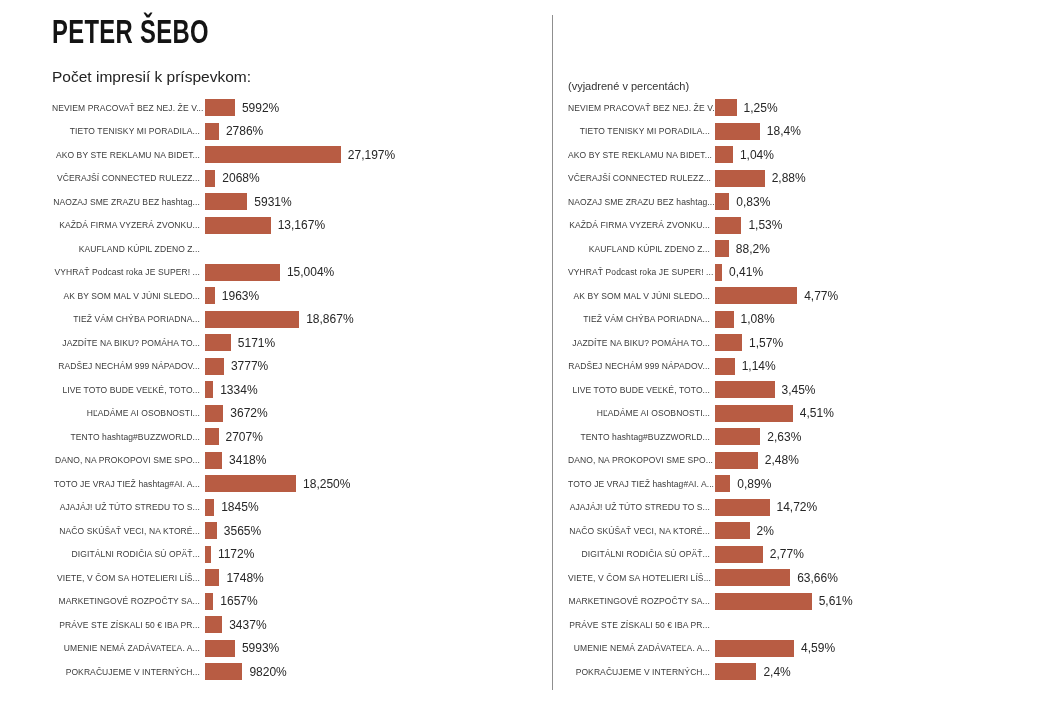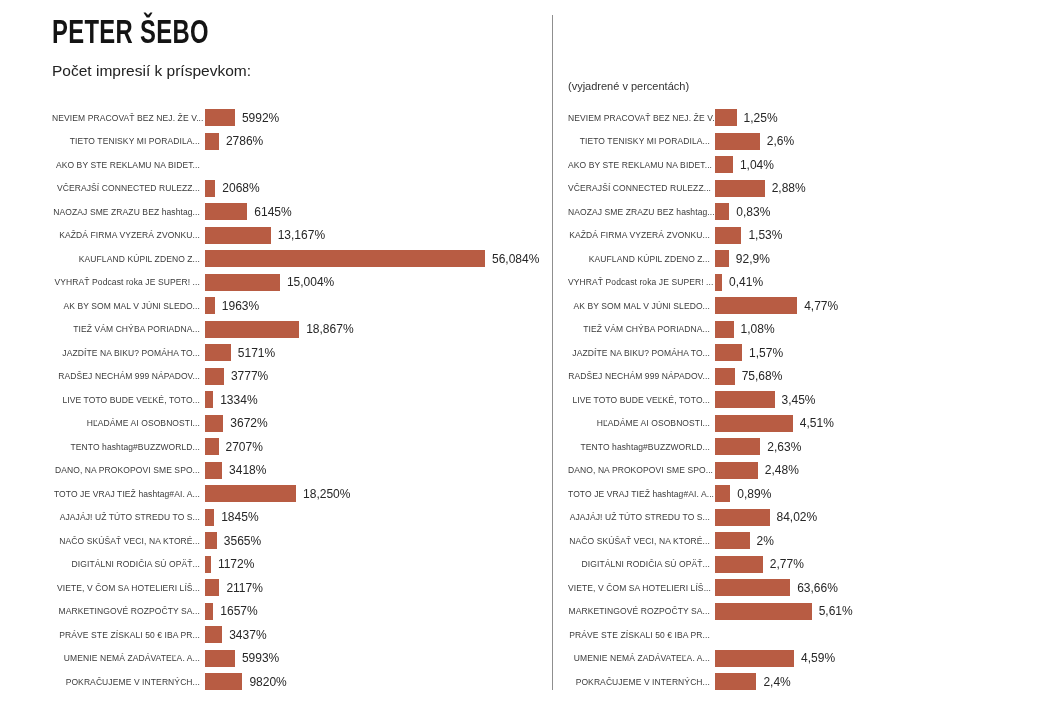--- a/index.html
+++ b/index.html
@@ -11,27 +11,27 @@
   .page { position:relative; width:1048px; height:713px; background:#fff; overflow:hidden; }
 
   .page-title {
     position:absolute; left:52px; top:12px;
     font-size:34px; font-weight:700; color:#141414;
     white-space:nowrap; letter-spacing:0.5px;
     transform:scaleX(0.70); transform-origin:0 0;
   }
 
   .chart-title { position:absolute; font-size:15.5px; font-weight:400; color:#222; white-space:nowrap; }
-  #title-left  { left:52px;  top:62px; }
+  #title-left  { left:52px;  top:68px; }
   #title-right { left:568px; top:60px; }
   .chart-subtitle { position:absolute; left:568px; top:80px; font-size:11px; color:#333; white-space:nowrap; }
 
   .divider { position:absolute; left:552px; top:15px; width:1px; height:675px; background:#8f8f8f; }
 
-  .rows { position:absolute; top:106px; }
+  .rows { position:absolute; top:96px; }
   #rows-left  { left:52px; }
   #rows-right { left:568px; }
 
   .row { display:flex; align-items:center; height:23.5px; }
   .row-label {
     text-align:right; font-size:8.5px; color:#3a3a3a;
     white-space:nowrap; flex:none; letter-spacing:0.1px;
   }
   #rows-left  .row-label { width:148px; }
   #rows-right .row-label { width:142px; }
@@ -64,48 +64,48 @@
       </div>
       <div class="row">
         <div class="row-label">TIETO TENISKY MI PORADILA...</div>
         <div class="bar-area">
           <div class="bar" style="width: 13.9px; background: rgb(184, 92, 67);"></div>
           <div class="value-label">2786%</div>
         </div>
       </div>
       <div class="row">
         <div class="row-label">AKO BY STE REKLAMU NA BIDET...</div>
+        <div class="bar-area">
+          <div class="bar" style="width: 135.8px; background: rgb(184, 92, 67);"></div>
+          <div class="value-label">27,197%</div>
+        </div>
       </div>
       <div class="row">
         <div class="row-label">VČERAJŠÍ CONNECTED RULEZZ...</div>
         <div class="bar-area">
           <div class="bar" style="width: 10.3px; background: rgb(184, 92, 67);"></div>
           <div class="value-label">2068%</div>
         </div>
       </div>
       <div class="row">
         <div class="row-label">NAOZAJ SME ZRAZU BEZ hashtag...</div>
         <div class="bar-area">
           <div class="bar" style="width: 42.3px; background: rgb(184, 92, 67);"></div>
-          <div class="value-label">6145%</div>
+          <div class="value-label">5931%</div>
         </div>
       </div>
       <div class="row">
         <div class="row-label">KAŽDÁ FIRMA VYZERÁ ZVONKU...</div>
         <div class="bar-area">
           <div class="bar" style="width: 65.7px; background: rgb(184, 92, 67);"></div>
           <div class="value-label">13,167%</div>
         </div>
       </div>
       <div class="row">
         <div class="row-label">KAUFLAND KÚPIL ZDENO Z...</div>
-        <div class="bar-area">
-          <div class="bar" style="width: 280px; background: rgb(184, 92, 67);"></div>
-          <div class="value-label">56,084%</div>
-        </div>
       </div>
       <div class="row">
         <div class="row-label">VYHRAŤ Podcast roka JE SUPER! ...</div>
         <div class="bar-area">
           <div class="bar" style="width: 74.9px; background: rgb(184, 92, 67);"></div>
           <div class="value-label">15,004%</div>
         </div>
       </div>
       <div class="row">
         <div class="row-label">AK BY SOM MAL V JÚNI SLEDO...</div>
@@ -188,21 +188,21 @@
         <div class="row-label">DIGITÁLNI RODIČIA SÚ OPÄŤ...</div>
         <div class="bar-area">
           <div class="bar" style="width: 5.9px; background: rgb(184, 92, 67);"></div>
           <div class="value-label">1172%</div>
         </div>
       </div>
       <div class="row">
         <div class="row-label">VIETE, V ČOM SA HOTELIERI LÍŠ...</div>
         <div class="bar-area">
           <div class="bar" style="width: 14.4px; background: rgb(184, 92, 67);"></div>
-          <div class="value-label">2117%</div>
+          <div class="value-label">1748%</div>
         </div>
       </div>
       <div class="row">
         <div class="row-label">MARKETINGOVÉ ROZPOČTY SA...</div>
         <div class="bar-area">
           <div class="bar" style="width: 8.3px; background: rgb(184, 92, 67);"></div>
           <div class="value-label">1657%</div>
         </div>
       </div>
       <div class="row">
@@ -233,21 +233,21 @@
         <div class="row-label">NEVIEM PRACOVAŤ BEZ NEJ. ŽE V...</div>
         <div class="bar-area">
           <div class="bar" style="width: 21.6px; background: rgb(184, 92, 67);"></div>
           <div class="value-label">1,25%</div>
         </div>
       </div>
       <div class="row">
         <div class="row-label">TIETO TENISKY MI PORADILA...</div>
         <div class="bar-area">
           <div class="bar" style="width: 44.8px; background: rgb(184, 92, 67);"></div>
-          <div class="value-label">2,6%</div>
+          <div class="value-label">18,4%</div>
         </div>
       </div>
       <div class="row">
         <div class="row-label">AKO BY STE REKLAMU NA BIDET...</div>
         <div class="bar-area">
           <div class="bar" style="width: 17.9px; background: rgb(184, 92, 67);"></div>
           <div class="value-label">1,04%</div>
         </div>
       </div>
       <div class="row">
@@ -268,21 +268,21 @@
         <div class="row-label">KAŽDÁ FIRMA VYZERÁ ZVONKU...</div>
         <div class="bar-area">
           <div class="bar" style="width: 26.4px; background: rgb(184, 92, 67);"></div>
           <div class="value-label">1,53%</div>
         </div>
       </div>
       <div class="row">
         <div class="row-label">KAUFLAND KÚPIL ZDENO Z...</div>
         <div class="bar-area">
           <div class="bar" style="width: 13.8px; background: rgb(184, 92, 67);"></div>
-          <div class="value-label">92,9%</div>
+          <div class="value-label">88,2%</div>
         </div>
       </div>
       <div class="row">
         <div class="row-label">VYHRAŤ Podcast roka JE SUPER! ...</div>
         <div class="bar-area">
           <div class="bar" style="width: 7.1px; background: rgb(184, 92, 67);"></div>
           <div class="value-label">0,41%</div>
         </div>
       </div>
       <div class="row">
@@ -303,21 +303,21 @@
         <div class="row-label">JAZDÍTE NA BIKU? POMÁHA TO...</div>
         <div class="bar-area">
           <div class="bar" style="width: 27.1px; background: rgb(184, 92, 67);"></div>
           <div class="value-label">1,57%</div>
         </div>
       </div>
       <div class="row">
         <div class="row-label">RADŠEJ NECHÁM 999 NÁPADOV...</div>
         <div class="bar-area">
           <div class="bar" style="width: 19.7px; background: rgb(184, 92, 67);"></div>
-          <div class="value-label">75,68%</div>
+          <div class="value-label">1,14%</div>
         </div>
       </div>
       <div class="row">
         <div class="row-label">LIVE TOTO BUDE VEĽKÉ, TOTO...</div>
         <div class="bar-area">
           <div class="bar" style="width: 59.5px; background: rgb(184, 92, 67);"></div>
           <div class="value-label">3,45%</div>
         </div>
       </div>
       <div class="row">
@@ -345,21 +345,21 @@
         <div class="row-label">TOTO JE VRAJ TIEŽ hashtag#AI. A...</div>
         <div class="bar-area">
           <div class="bar" style="width: 15.3px; background: rgb(184, 92, 67);"></div>
           <div class="value-label">0,89%</div>
         </div>
       </div>
       <div class="row">
         <div class="row-label">AJAJÁJ! UŽ TÚTO STREDU TO S...</div>
         <div class="bar-area">
           <div class="bar" style="width: 54.5px; background: rgb(184, 92, 67);"></div>
-          <div class="value-label">84,02%</div>
+          <div class="value-label">14,72%</div>
         </div>
       </div>
       <div class="row">
         <div class="row-label">NAČO SKÚŠAŤ VECI, NA KTORÉ...</div>
         <div class="bar-area">
           <div class="bar" style="width: 34.5px; background: rgb(184, 92, 67);"></div>
           <div class="value-label">2%</div>
         </div>
       </div>
       <div class="row">

